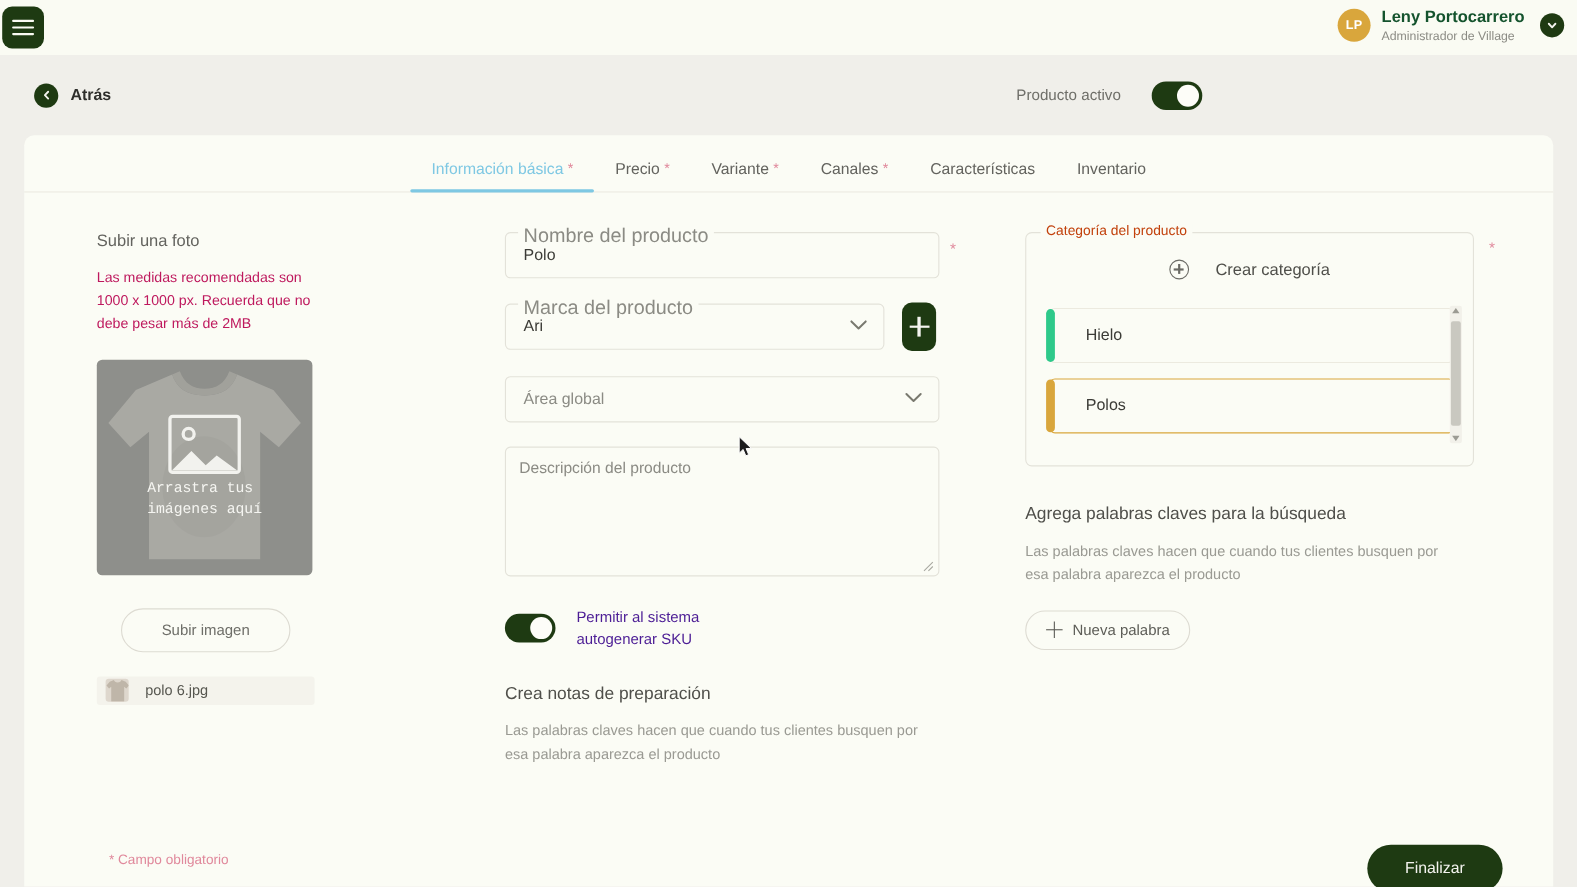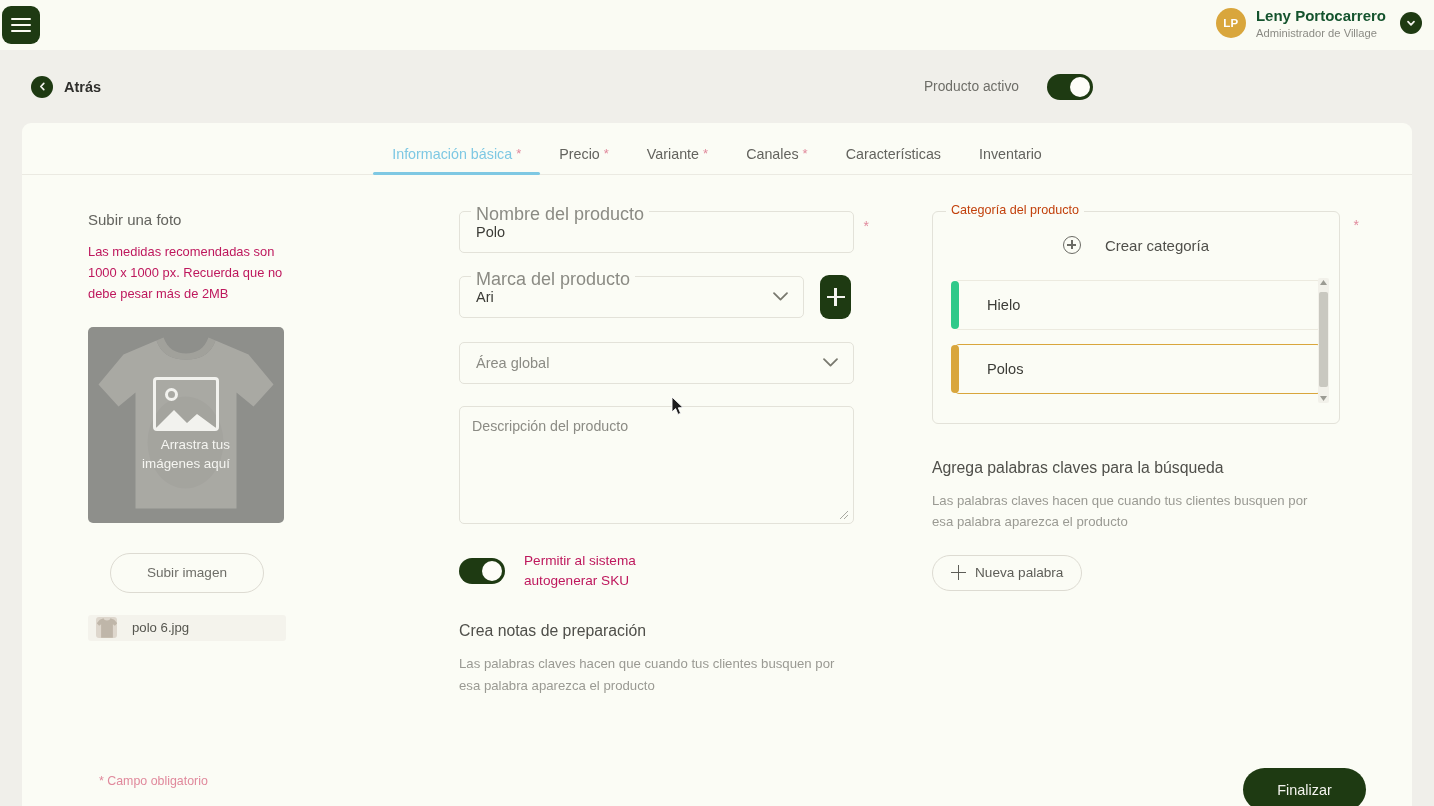--- a/index.html
+++ b/index.html
@@ -107,21 +107,21 @@
     cursor: pointer;
   }
   .dropzone .shirt {
     position: absolute; left: 50%; top: 50%; transform: translate(-50%,-50%);
     width: 215px; height: 205px; opacity: .42;
   }
   .dropzone .dz-inner { position: relative; z-index: 2; display: flex; flex-direction: column; align-items: center; }
   .dz-icon { width: 66px; height: 54px; border: 3px solid #f2f2ee; border-radius: 4px; position: relative; }
   .dz-icon .dot { position: absolute; left: 9px; top: 8px; width: 13px; height: 13px; border: 3px solid #f2f2ee; border-radius: 50%; }
   .dz-text {
-    margin-top: 4px; text-align: right; font-size: 13.4px; color: #f5f5f1; line-height: 1.42;
+    margin-top: 4px; text-align: left; font-size: 13.4px; color: #f5f5f1; line-height: 1.42; font-family: Liberation Mono, monospace;
   }
   .upload-btn {
     margin-top: 30px; margin-left: 22px; width: 154px; height: 40px; border-radius: 21px;
     border: 1px solid #dddbd2; background: transparent; color: #6e6e68; font-size: 13.6px;
     cursor: pointer; font-family: inherit;
   }
   .file-row {
     margin-top: 22px; display: flex; align-items: center; gap: 15px;
     width: 198px; height: 26px; background: #f4f3ec; border-radius: 3px; padding-left: 8px;
   }
@@ -160,21 +160,21 @@
   .plus-wrap { position: relative; width:47px; height:44px; display:flex; align-items:center; justify-content:center;}
   .field-area { margin-top: 23px; }
   .textarea-box {
     margin-top: 22px; position: relative; width: 395px; height: 118px;
     border: 1px solid #e3e2d9; border-radius: 5px;
   }
   .textarea-box .ta-ph { position: absolute; left: 12px; top: 11px; font-size: 14.2px; color: #8b8b84; }
   .ta-grip { position: absolute; right: 4px; bottom: 3px; width: 10px; height: 10px; }
 
   .sku-row { margin-top: 27px; display: flex; align-items: center; gap: 19px; }
-  .sku-text { font-size: 13.6px; color: #be185d; line-height: 1.45; }
+  .sku-text { font-size: 13.6px; color: #4c1d95; line-height: 1.45; }
   .sec-title { margin-top: 32px; font-size: 15.8px; color: #4f4f4a; }
   .sec-desc { margin-top: 13px; font-size: 13.2px; line-height: 1.62; color: #9a9a93; width: 390px; }
   .pill-btn {
     margin-top: 22px; height: 36px; border-radius: 19px; border: 1px solid #dddbd2;
     background: transparent; color: #5d5d57; font-size: 13.6px; cursor: pointer;
     display: inline-flex; align-items: center; gap: 9px; padding: 0 18px; font-family: inherit;
   }
   .pill-plus { position: relative; width: 15px; height: 15px; display:inline-block; }
   .pill-plus::before { content:''; position:absolute; left:0; top:6.5px; width:15px; height:1.7px; background:#5d5d57;}
   .pill-plus::after  { content:''; position:absolute; top:0; left:6.5px; height:15px; width:1.7px; background:#5d5d57;}

